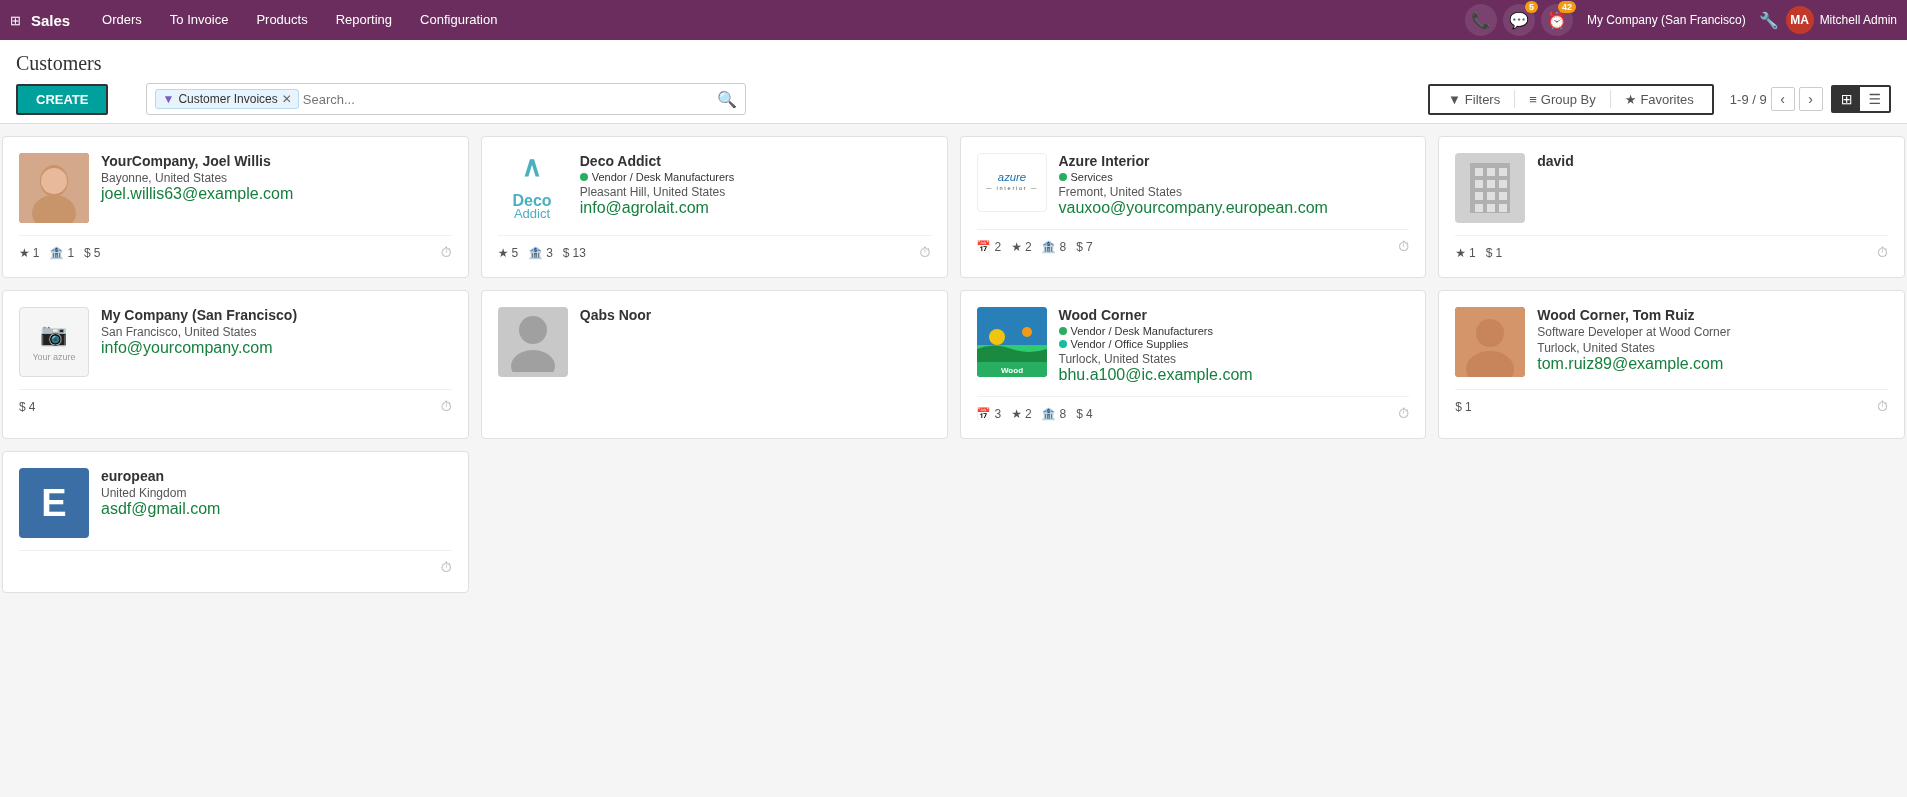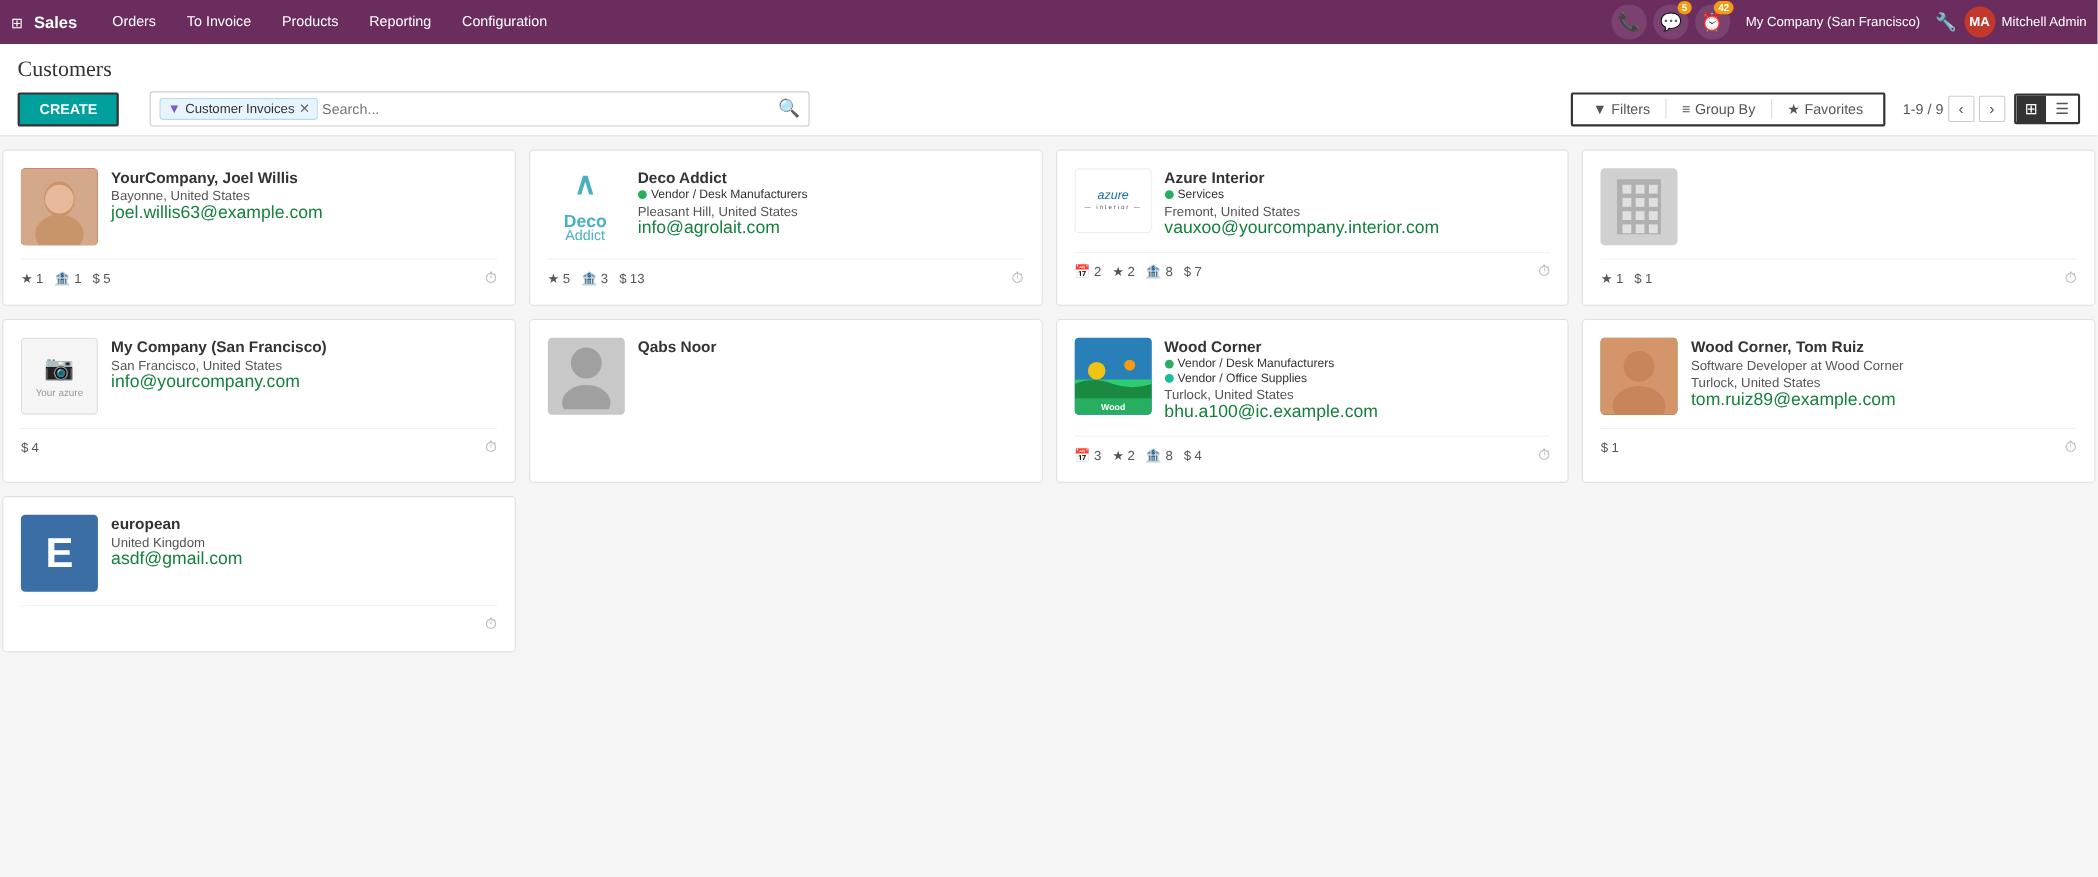--- a/index.html
+++ b/index.html
@@ -54,21 +54,21 @@
     
     .sub-header {
       background: #fff;
       padding: 8px 16px 0 16px;
       border-bottom: 1px solid #ddd;
     }
     .page-title {
       font-size: 20px; font-weight: 400; color: #333; padding: 4px 0 8px 0; font-family: Liberation Serif, serif;
     }
     .toolbar {
-      display: flex; align-items: center; gap: 8px; padding-bottom: 8px;
+      display: flex; align-items: center; gap: 18px; padding-bottom: 8px;
     }
     .create-btn {
       background: #00a09d; color: #fff; border: 2px solid #333;
       padding: 6px 18px; font-size: 13px; font-weight: 600; cursor: pointer;
       border-radius: 2px;
     }
     .search-bar {
       flex: 1; display: flex; align-items: center; border: 1px solid #ccc;
       border-radius: 3px; background: #fff; padding: 0 8px; height: 32px;
       margin-left: auto; position: relative;
@@ -308,21 +308,21 @@
       <text x="60" y="38" text-anchor="middle" font-size="10" fill="#555" letter-spacing="3">— interior —</text>
     </svg>
           </div>
           <div class="card-info">
             <div class="card-name">Azure Interior</div>
             <div class="card-tag">
               <span class="dot dot-green"></span>
               <span>Services</span>
             </div>
             <div class="card-location">Fremont, United States</div>
-            <div class="card-email">vauxoo@yourcompany.interior.com</div>
+            <div class="card-email">vauxoo@yourcompany.european.com</div>
           </div>
         </div>
         <div class="card-stats">
           <div class="stat-item">
             <span class="icon">📅</span>
             <span>2</span>
           </div>
           <div class="stat-item">
             <span class="icon">★</span>
             <span>2</span>
@@ -350,20 +350,23 @@
               <rect x="22" y="22" width="8" height="8" fill="#e0e0e0"></rect>
               <rect x="34" y="22" width="8" height="8" fill="#e0e0e0"></rect>
               <rect x="10" y="34" width="8" height="8" fill="#e0e0e0"></rect>
               <rect x="22" y="34" width="8" height="8" fill="#e0e0e0"></rect>
               <rect x="34" y="34" width="8" height="8" fill="#e0e0e0"></rect>
               <rect x="10" y="46" width="8" height="8" fill="#e0e0e0"></rect>
               <rect x="22" y="46" width="8" height="8" fill="#e0e0e0"></rect>
               <rect x="34" y="46" width="8" height="8" fill="#e0e0e0"></rect>
     </svg>
           </div>
+          <div class="card-info">
+            <div class="card-name">david</div>
+          </div>
         </div>
         <div class="card-stats">
           <div class="stat-item">
             <span class="icon">★</span>
             <span>1</span>
           </div>
           <div class="stat-item">
             <span class="icon">$</span>
             <span>1</span>
           </div>

